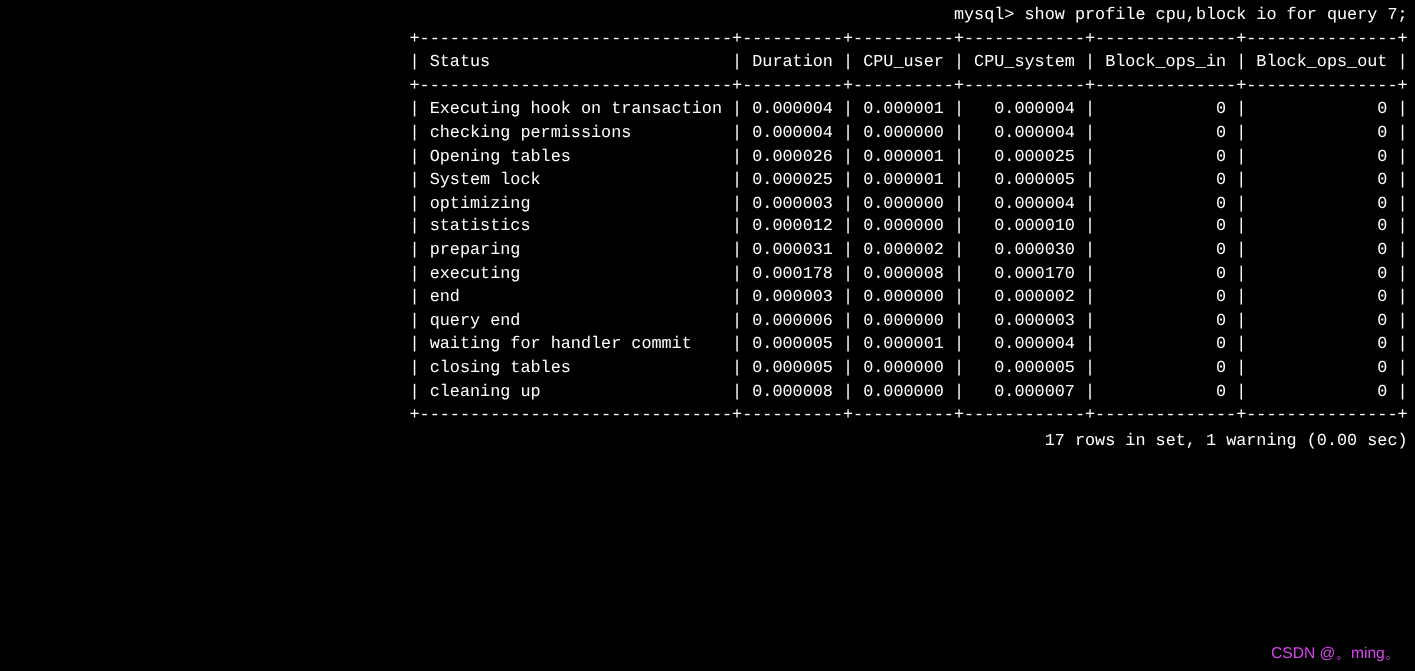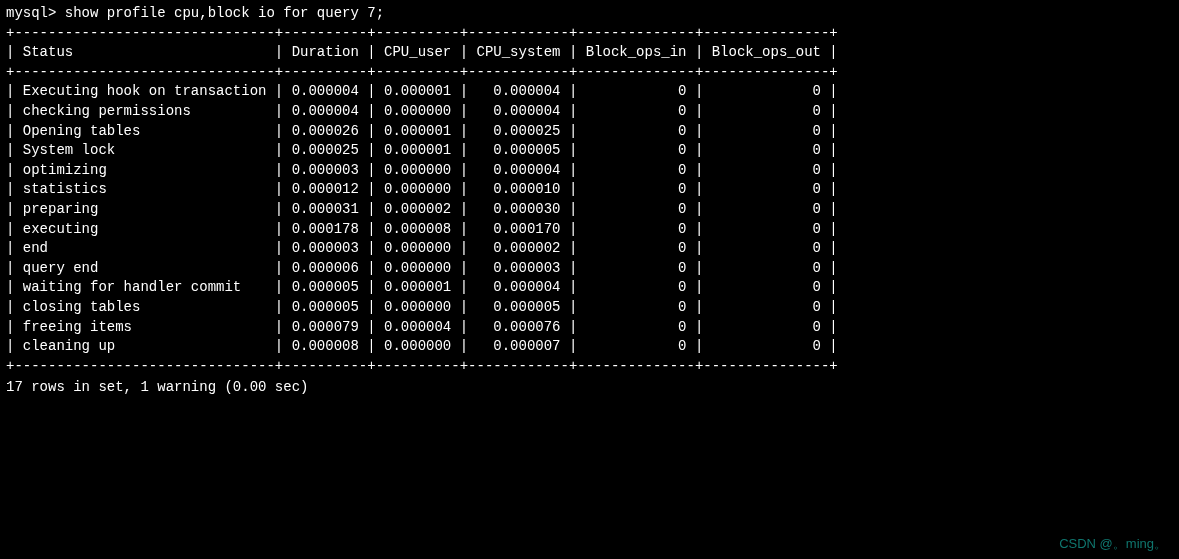--- a/index.html
+++ b/index.html
@@ -1,18 +1,19 @@
 <!DOCTYPE html>
 <html><head>
   <meta charset="utf-8">
   <style>
     * {
       margin: 0;
       padding: 0;
       box-sizing: border-box;
+      text-align: right;
     }
     body {
       background: #000;
       color: #fff;
       font-family: "Consolas", "Courier New", monospace;
       font-size: 14px;
       line-height: 1.4;
       padding: 4px 6px;
       width: 1179px;
       height: 559px;
@@ -30,21 +31,21 @@
       white-space: pre;
     }
     .summary {
       white-space: pre;
       margin-top: 2px;
     }
     .watermark {
       position: absolute;
       bottom: 6px;
       right: 12px;
-      color: #0f766e;
+      color: #d946ef;
       font-size: 13px;
       font-family: sans-serif;
     }
   </style>
 </head>
 <body>
 
 <div class="prompt-line">mysql&gt; show profile cpu,block io for query 7;</div>
 <div class="border-line">+-------------------------------+----------+----------+------------+--------------+---------------+</div>
 <div class="header-row" id="header-row">| Status                        | Duration | CPU_user | CPU_system | Block_ops_in | Block_ops_out |</div>
@@ -55,18 +56,17 @@
     <div class="data-row">| Opening tables                | 0.000026 | 0.000001 |   0.000025 |            0 |             0 |</div>
     <div class="data-row">| System lock                   | 0.000025 | 0.000001 |   0.000005 |            0 |             0 |</div>
     <div class="data-row">| optimizing                    | 0.000003 | 0.000000 |   0.000004 |            0 |             0 |</div>
     <div class="data-row">| statistics                    | 0.000012 | 0.000000 |   0.000010 |            0 |             0 |</div>
     <div class="data-row">| preparing                     | 0.000031 | 0.000002 |   0.000030 |            0 |             0 |</div>
     <div class="data-row">| executing                     | 0.000178 | 0.000008 |   0.000170 |            0 |             0 |</div>
     <div class="data-row">| end                           | 0.000003 | 0.000000 |   0.000002 |            0 |             0 |</div>
     <div class="data-row">| query end                     | 0.000006 | 0.000000 |   0.000003 |            0 |             0 |</div>
     <div class="data-row">| waiting for handler commit    | 0.000005 | 0.000001 |   0.000004 |            0 |             0 |</div>
     <div class="data-row">| closing tables                | 0.000005 | 0.000000 |   0.000005 |            0 |             0 |</div>
-    <div class="data-row">| freeing items                 | 0.000079 | 0.000004 |   0.000076 |            0 |             0 |</div>
     <div class="data-row">| cleaning up                   | 0.000008 | 0.000000 |   0.000007 |            0 |             0 |</div>
   </div>
 <div class="border-line">+-------------------------------+----------+----------+------------+--------------+---------------+</div>
 <div class="summary">17 rows in set, 1 warning (0.00 sec)</div>
 <div class="watermark">CSDN @。ming。</div>
 
 </body></html>

